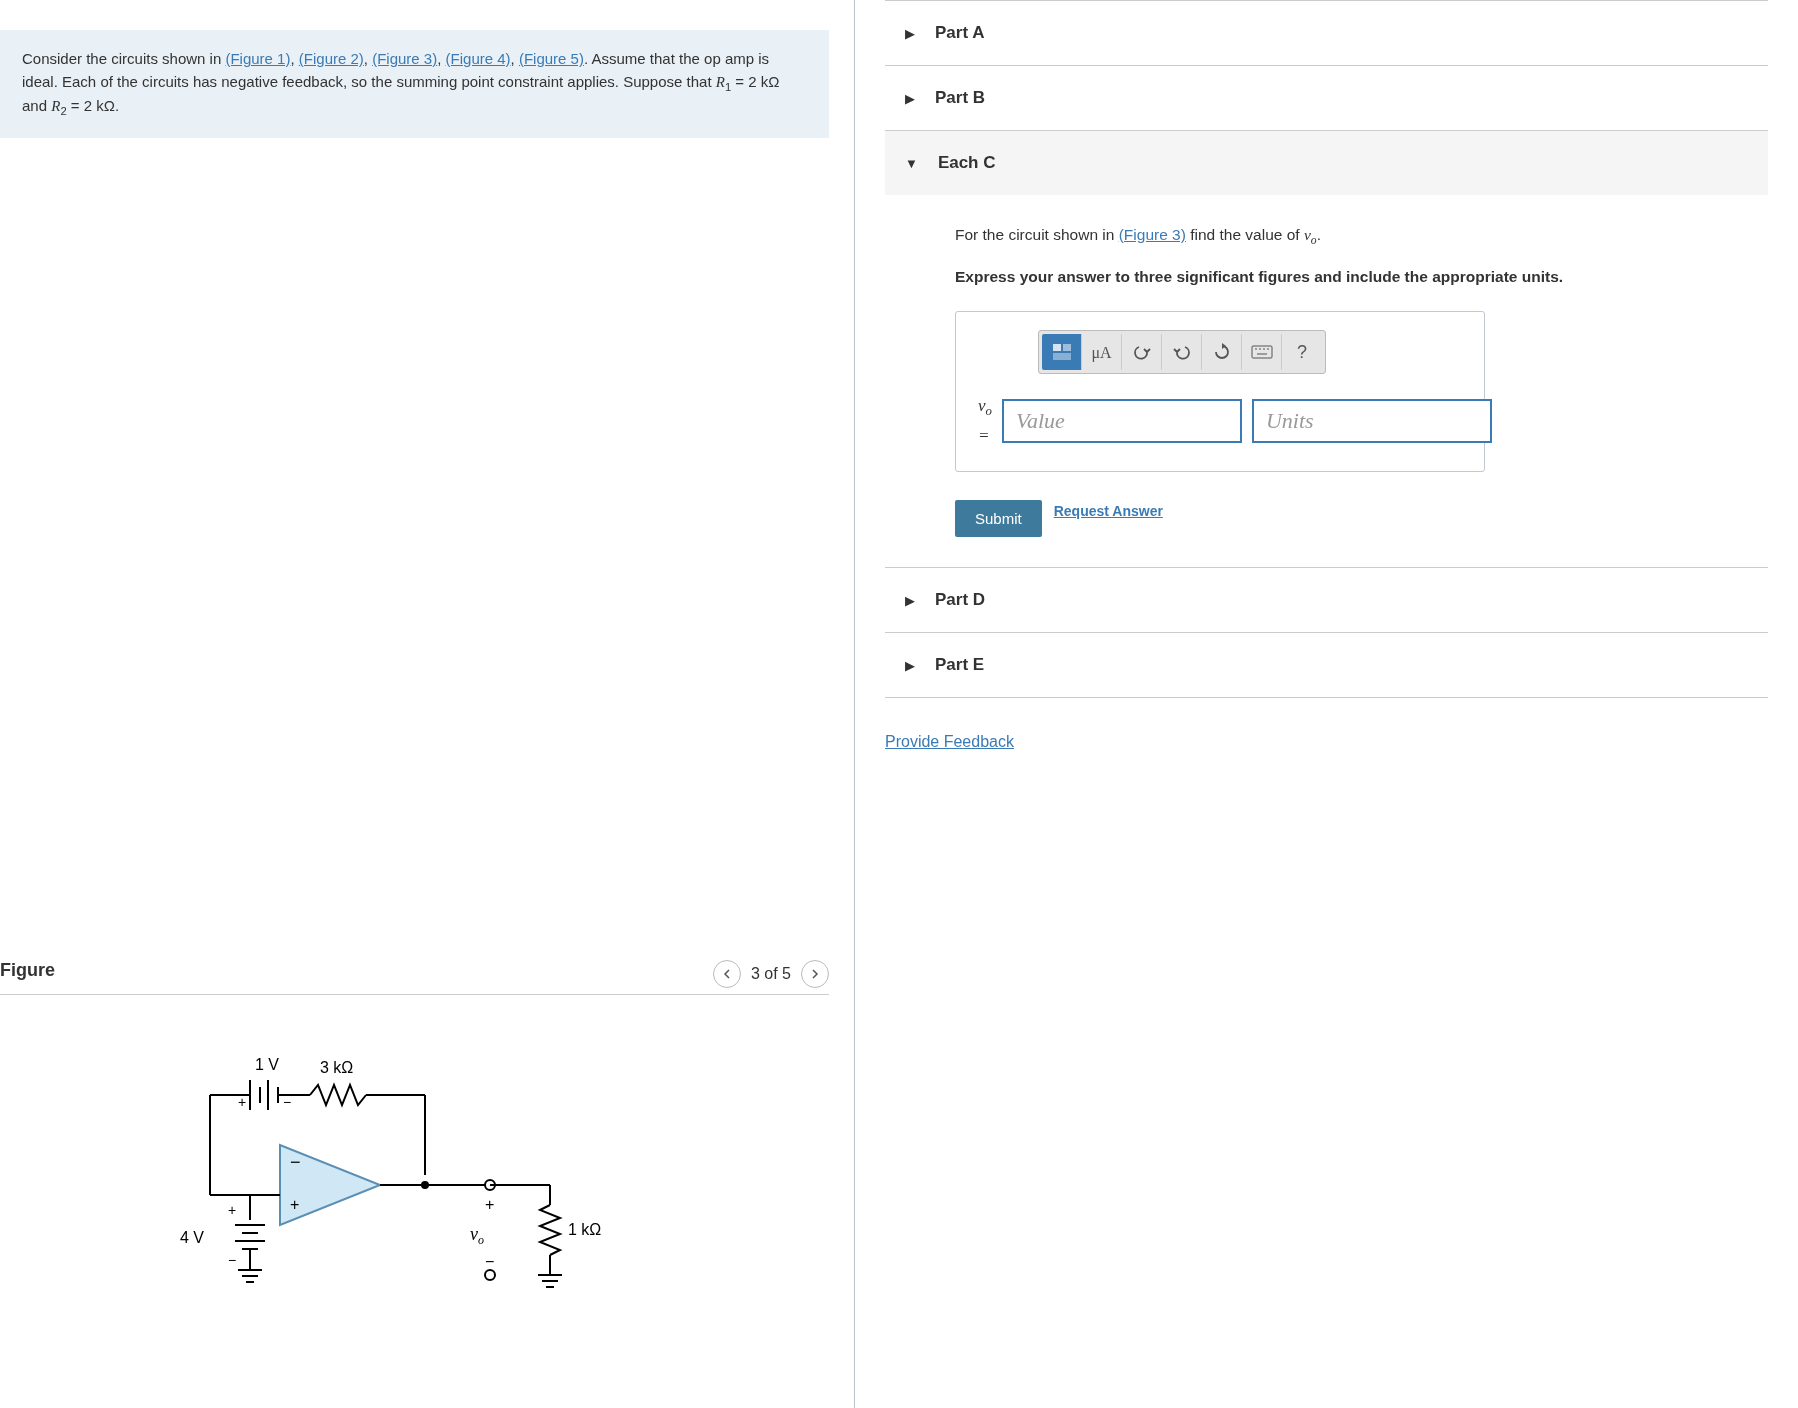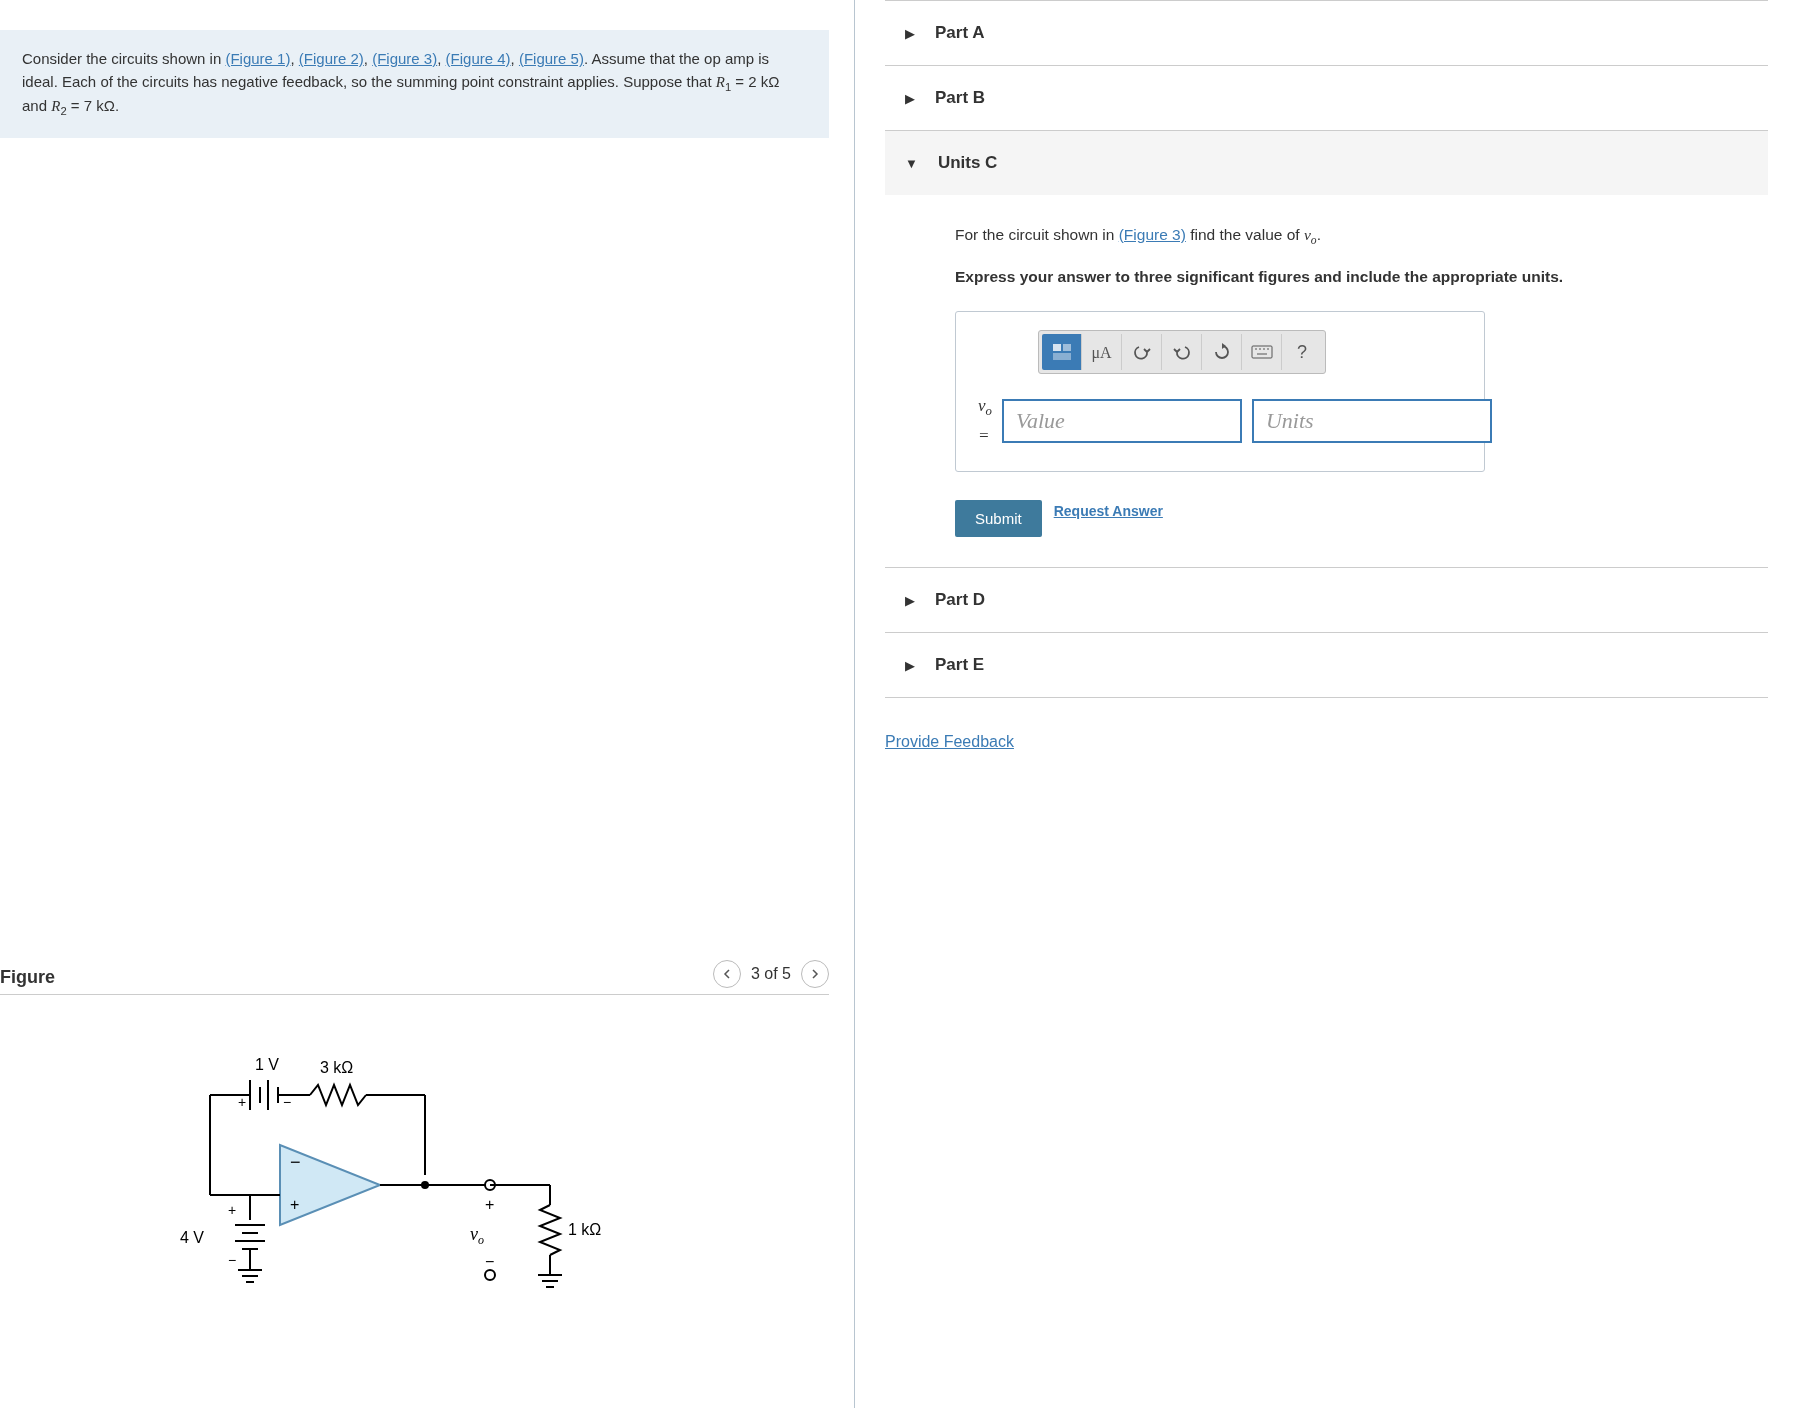--- a/index.html
+++ b/index.html
@@ -34,21 +34,21 @@
   .sub { font-size: 0.75em; vertical-align: sub; }
 
   .figure-section {
     position: absolute;
     left: 0;
     right: 25px;
     top: 960px;
   }
   .figure-header {
     display: flex;
-    align-items: flex-end;
+    align-items: flex-start;
     justify-content: space-between;
     border-bottom: 1px solid #ccc;
     padding-bottom: 6px;
   }
   .figure-title { font-weight: bold; font-size: 18px; }
   .pager { display: flex; align-items: center; gap: 10px; font-size: 16px; }
   .pager-btn {
     width: 28px; height: 28px; border: 1px solid #bbb; border-radius: 50%;
     display: flex; align-items: center; justify-content: center;
     background: #fff; cursor: pointer; color: #555;
@@ -114,21 +114,21 @@
 </head>
 <body>
 
 <div class="left-pane">
   <div class="problem-box">
     <span>Consider the circuits shown in</span>
     <a href="#">(Figure 1)</a>,
     <a href="#">(Figure 2)</a>,
     <a href="#">(Figure 3)</a>,
     <a href="#">(Figure 4)</a>,
-    <a href="#">(Figure 5)</a><span>. Assume that the op amp is ideal. Each of the circuits has negative feedback, so the summing point constraint applies. Suppose that </span><span class="math-i">R</span><span class="sub">1</span><span> = 2 kΩ and </span><span class="math-i">R</span><span class="sub">2</span><span> = 7 kΩ.</span>
+    <a href="#">(Figure 5)</a><span>. Assume that the op amp is ideal. Each of the circuits has negative feedback, so the summing point constraint applies. Suppose that </span><span class="math-i">R</span><span class="sub">1</span><span> = 2 kΩ and </span><span class="math-i">R</span><span class="sub">2</span><span> = 2 kΩ.</span>
   </div>
 
   <div class="figure-section">
     <div class="figure-header">
       <span class="figure-title">Figure</span>
       <div class="pager">
         <div class="pager-btn">
           <svg width="10" height="10" viewBox="0 0 10 10">
               <path d="M7 1 L3 5 L7 9" stroke="#555" stroke-width="1.5" fill="none"></path>
             </svg>
@@ -217,21 +217,21 @@
     <span class="part-label">Part A</span>
   </div>
   <div class="part-row">
     <span class="caret">▶</span>
     <span class="part-label">Part B</span>
   </div>
 
   <div class="part-c-wrap">
     <div class="part-c-head">
       <span class="caret">▼</span>
-      <span class="part-label">Units C</span>
+      <span class="part-label">Each C</span>
     </div>
     <div class="part-c-body">
       <span>For the circuit shown in </span><a href="#">(Figure 3)</a><span> find the value of </span><span class="math-i">v</span><span class="math-i sub">o</span><span>.</span>
       <span class="hint-strong">Express your answer to three significant figures and include the appropriate units.</span>
 
       <div class="answer-box">
         <div class="toolbar">
           <div class="tb-btn blue">
             <svg width="20" height="18">
                 <rect x="1" y="1" width="8" height="7" fill="#fff" opacity="0.8"></rect>

